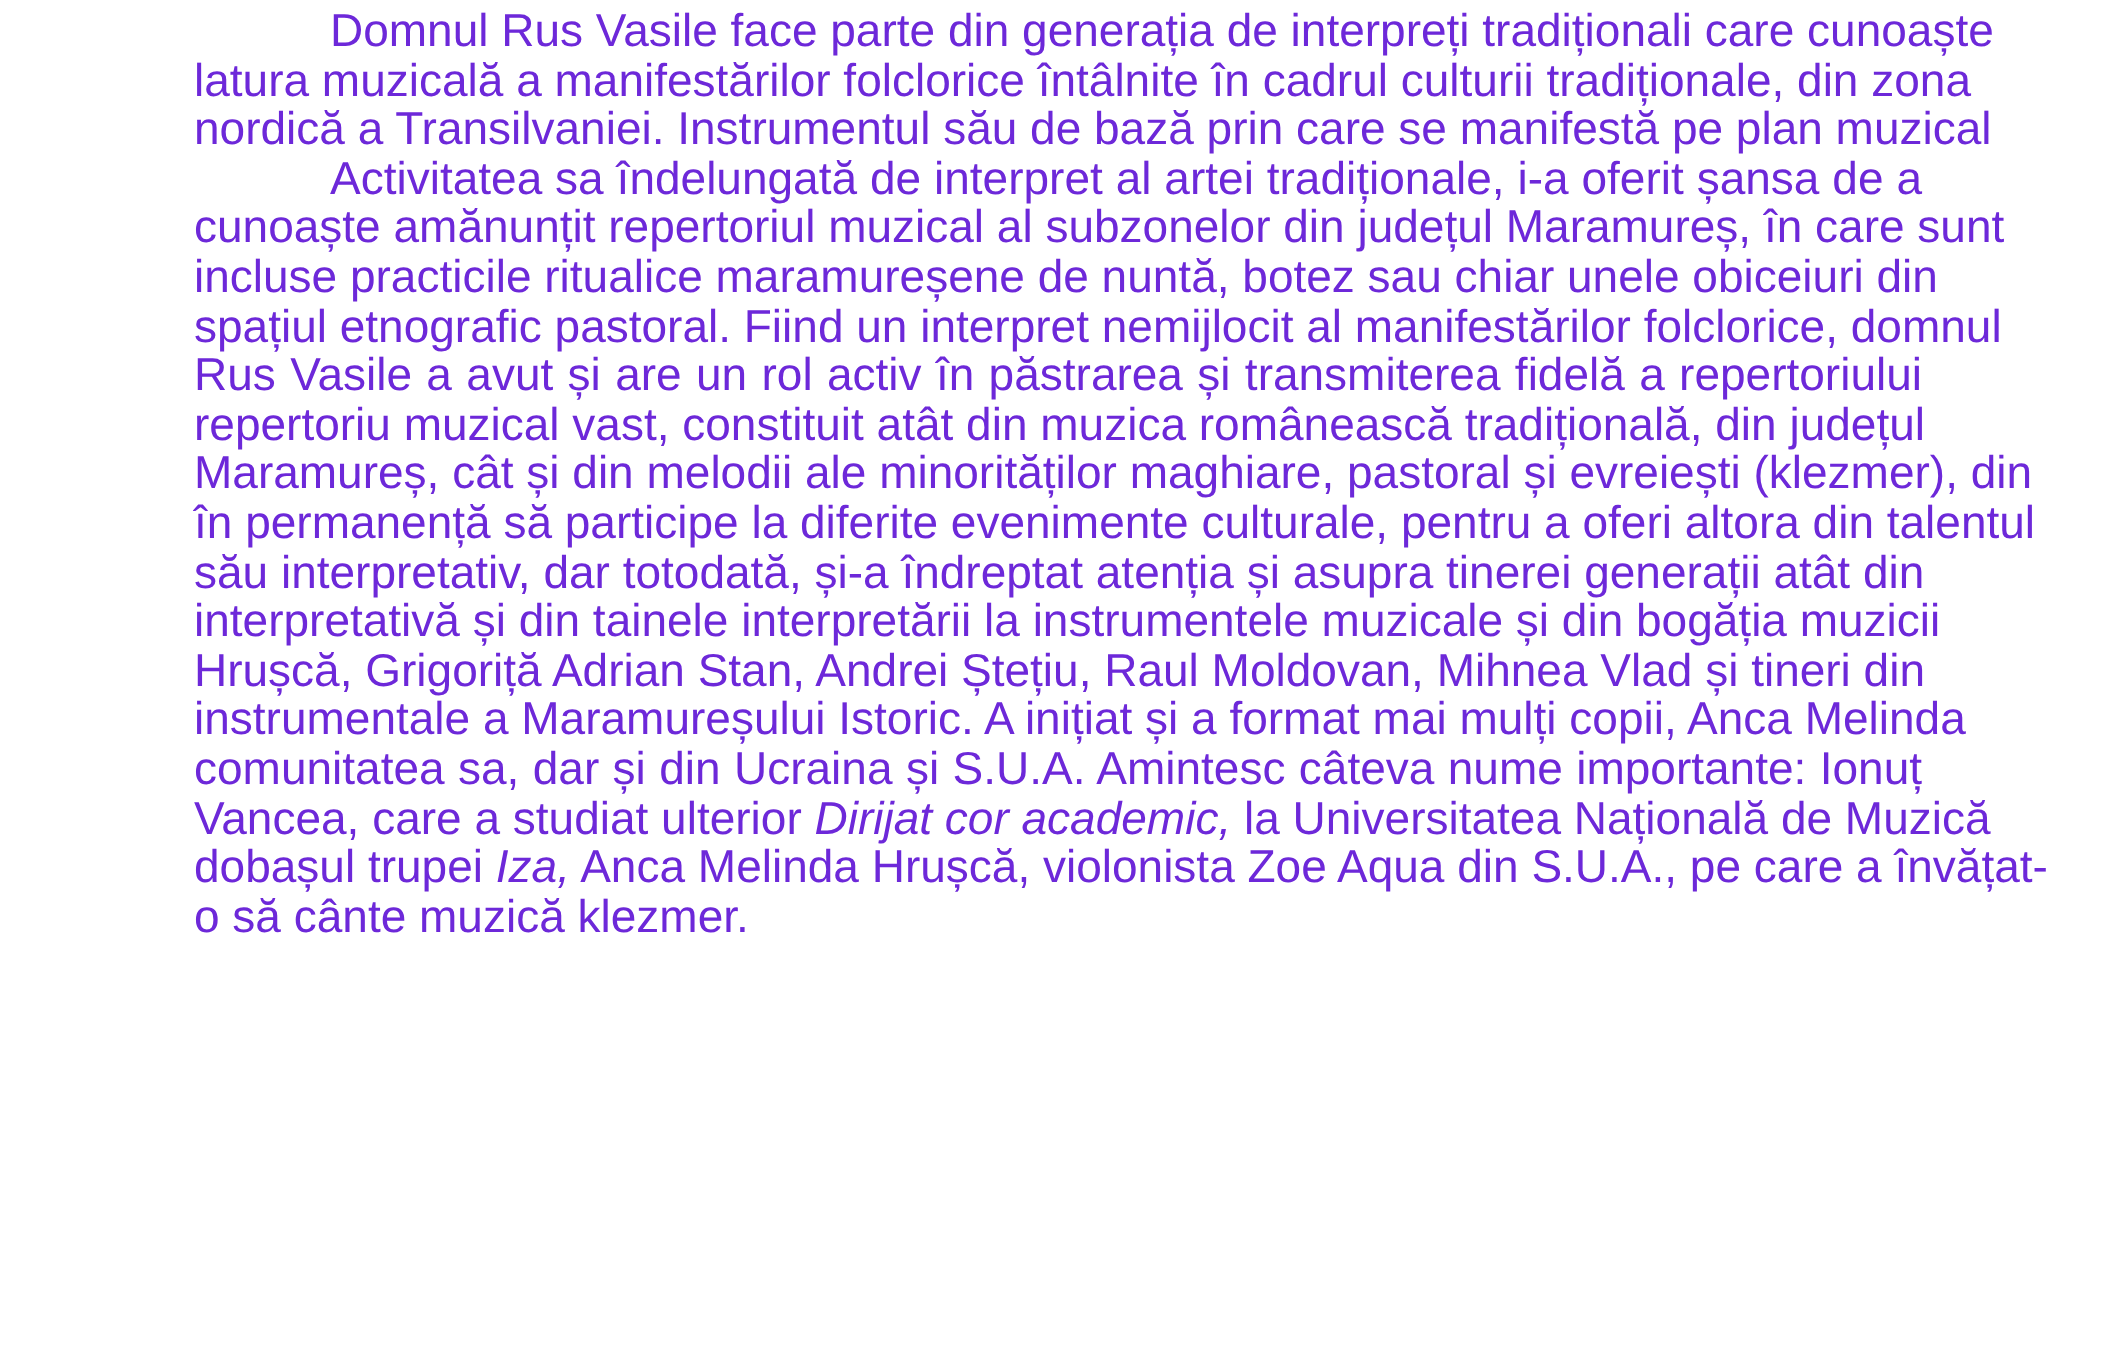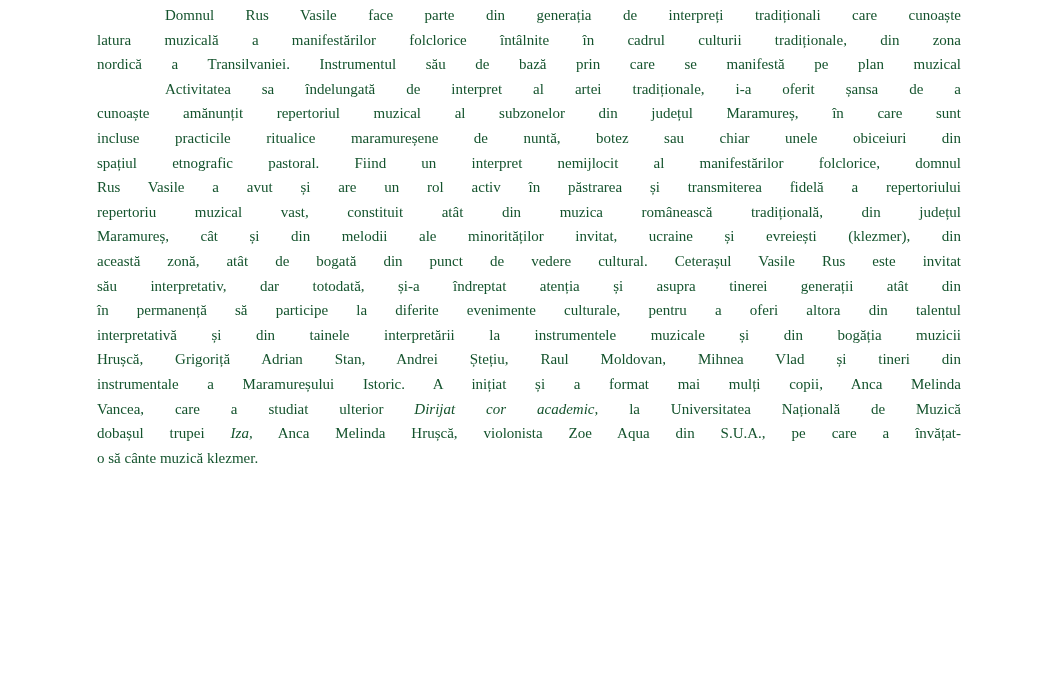--- a/index.html
+++ b/index.html
@@ -11,24 +11,24 @@
       width: 1058px;
       height: 675px;
       overflow: hidden;
       position: relative;
     }
     .page {
       position: absolute;
       left: 97px;
       top: 3px;
       width: 864px;
-      font-family: Liberation Serif, serif;
-      font-size: 15px;
+      font-family: Liberation Sans, sans-serif;
+      font-size: 23px;
       line-height: 24.6px;
-      color: #14532d;
+      color: #6d28d9;
     }
     .line {
       display: block;
       height: 24.6px;
       white-space: nowrap;
       text-align: justify;
       text-align-last: justify;
     }
     .line.last {
       text-align-last: left;
@@ -51,25 +51,25 @@
     <span class="line">nordică a Transilvaniei. Instrumentul său de bază prin care se manifestă pe plan muzical</span>
   </div>
 
   <div>
     <span class="line indent">Activitatea sa îndelungată de interpret al artei tradiționale, i-a oferit șansa de a</span>
     <span class="line">cunoaște amănunțit repertoriul muzical al subzonelor din județul Maramureș, în care sunt</span>
     <span class="line">incluse practicile ritualice maramureșene de nuntă, botez sau chiar unele obiceiuri din</span>
     <span class="line">spațiul etnografic pastoral. Fiind un interpret nemijlocit al manifestărilor folclorice, domnul</span>
     <span class="line">Rus Vasile a avut și are un rol activ în păstrarea și transmiterea fidelă a repertoriului</span>
     <span class="line">repertoriu muzical vast, constituit atât din muzica românească tradițională, din județul</span>
-    <span class="line">Maramureș, cât și din melodii ale minorităților invitat, ucraine și evreiești (klezmer), din</span>
-    <span class="line">această zonă, atât de bogată din punct de vedere cultural. Ceterașul Vasile Rus este invitat</span>
+    <span class="line">Maramureș, cât și din melodii ale minorităților maghiare, pastoral și evreiești (klezmer), din</span>
+    <span class="line">în permanență să participe la diferite evenimente culturale, pentru a oferi altora din talentul</span>
     <span class="line">său interpretativ, dar totodată, și-a îndreptat atenția și asupra tinerei generații atât din</span>
-    <span class="line">în permanență să participe la diferite evenimente culturale, pentru a oferi altora din talentul</span>
     <span class="line">interpretativă și din tainele interpretării la instrumentele muzicale și din bogăția muzicii</span>
     <span class="line">Hrușcă, Grigoriță Adrian Stan, Andrei Ștețiu, Raul Moldovan, Mihnea Vlad și tineri din</span>
     <span class="line">instrumentale a Maramureșului Istoric. A inițiat și a format mai mulți copii, Anca Melinda</span>
+    <span class="line">comunitatea sa, dar și din Ucraina și S.U.A. Amintesc câteva nume importante: Ionuț</span>
     <span class="line"><span>Vancea, care a studiat ulterior </span><em>Dirijat cor academic,</em><span> la Universitatea Națională de Muzică</span></span>
     <span class="line"><span>dobașul trupei </span><em>Iza,</em><span> Anca Melinda Hrușcă, violonista Zoe Aqua din S.U.A., pe care a învățat-</span></span>
     <span class="line last">o să cânte muzică klezmer.</span>
   </div>
 
 </div>
 
 </body></html>

